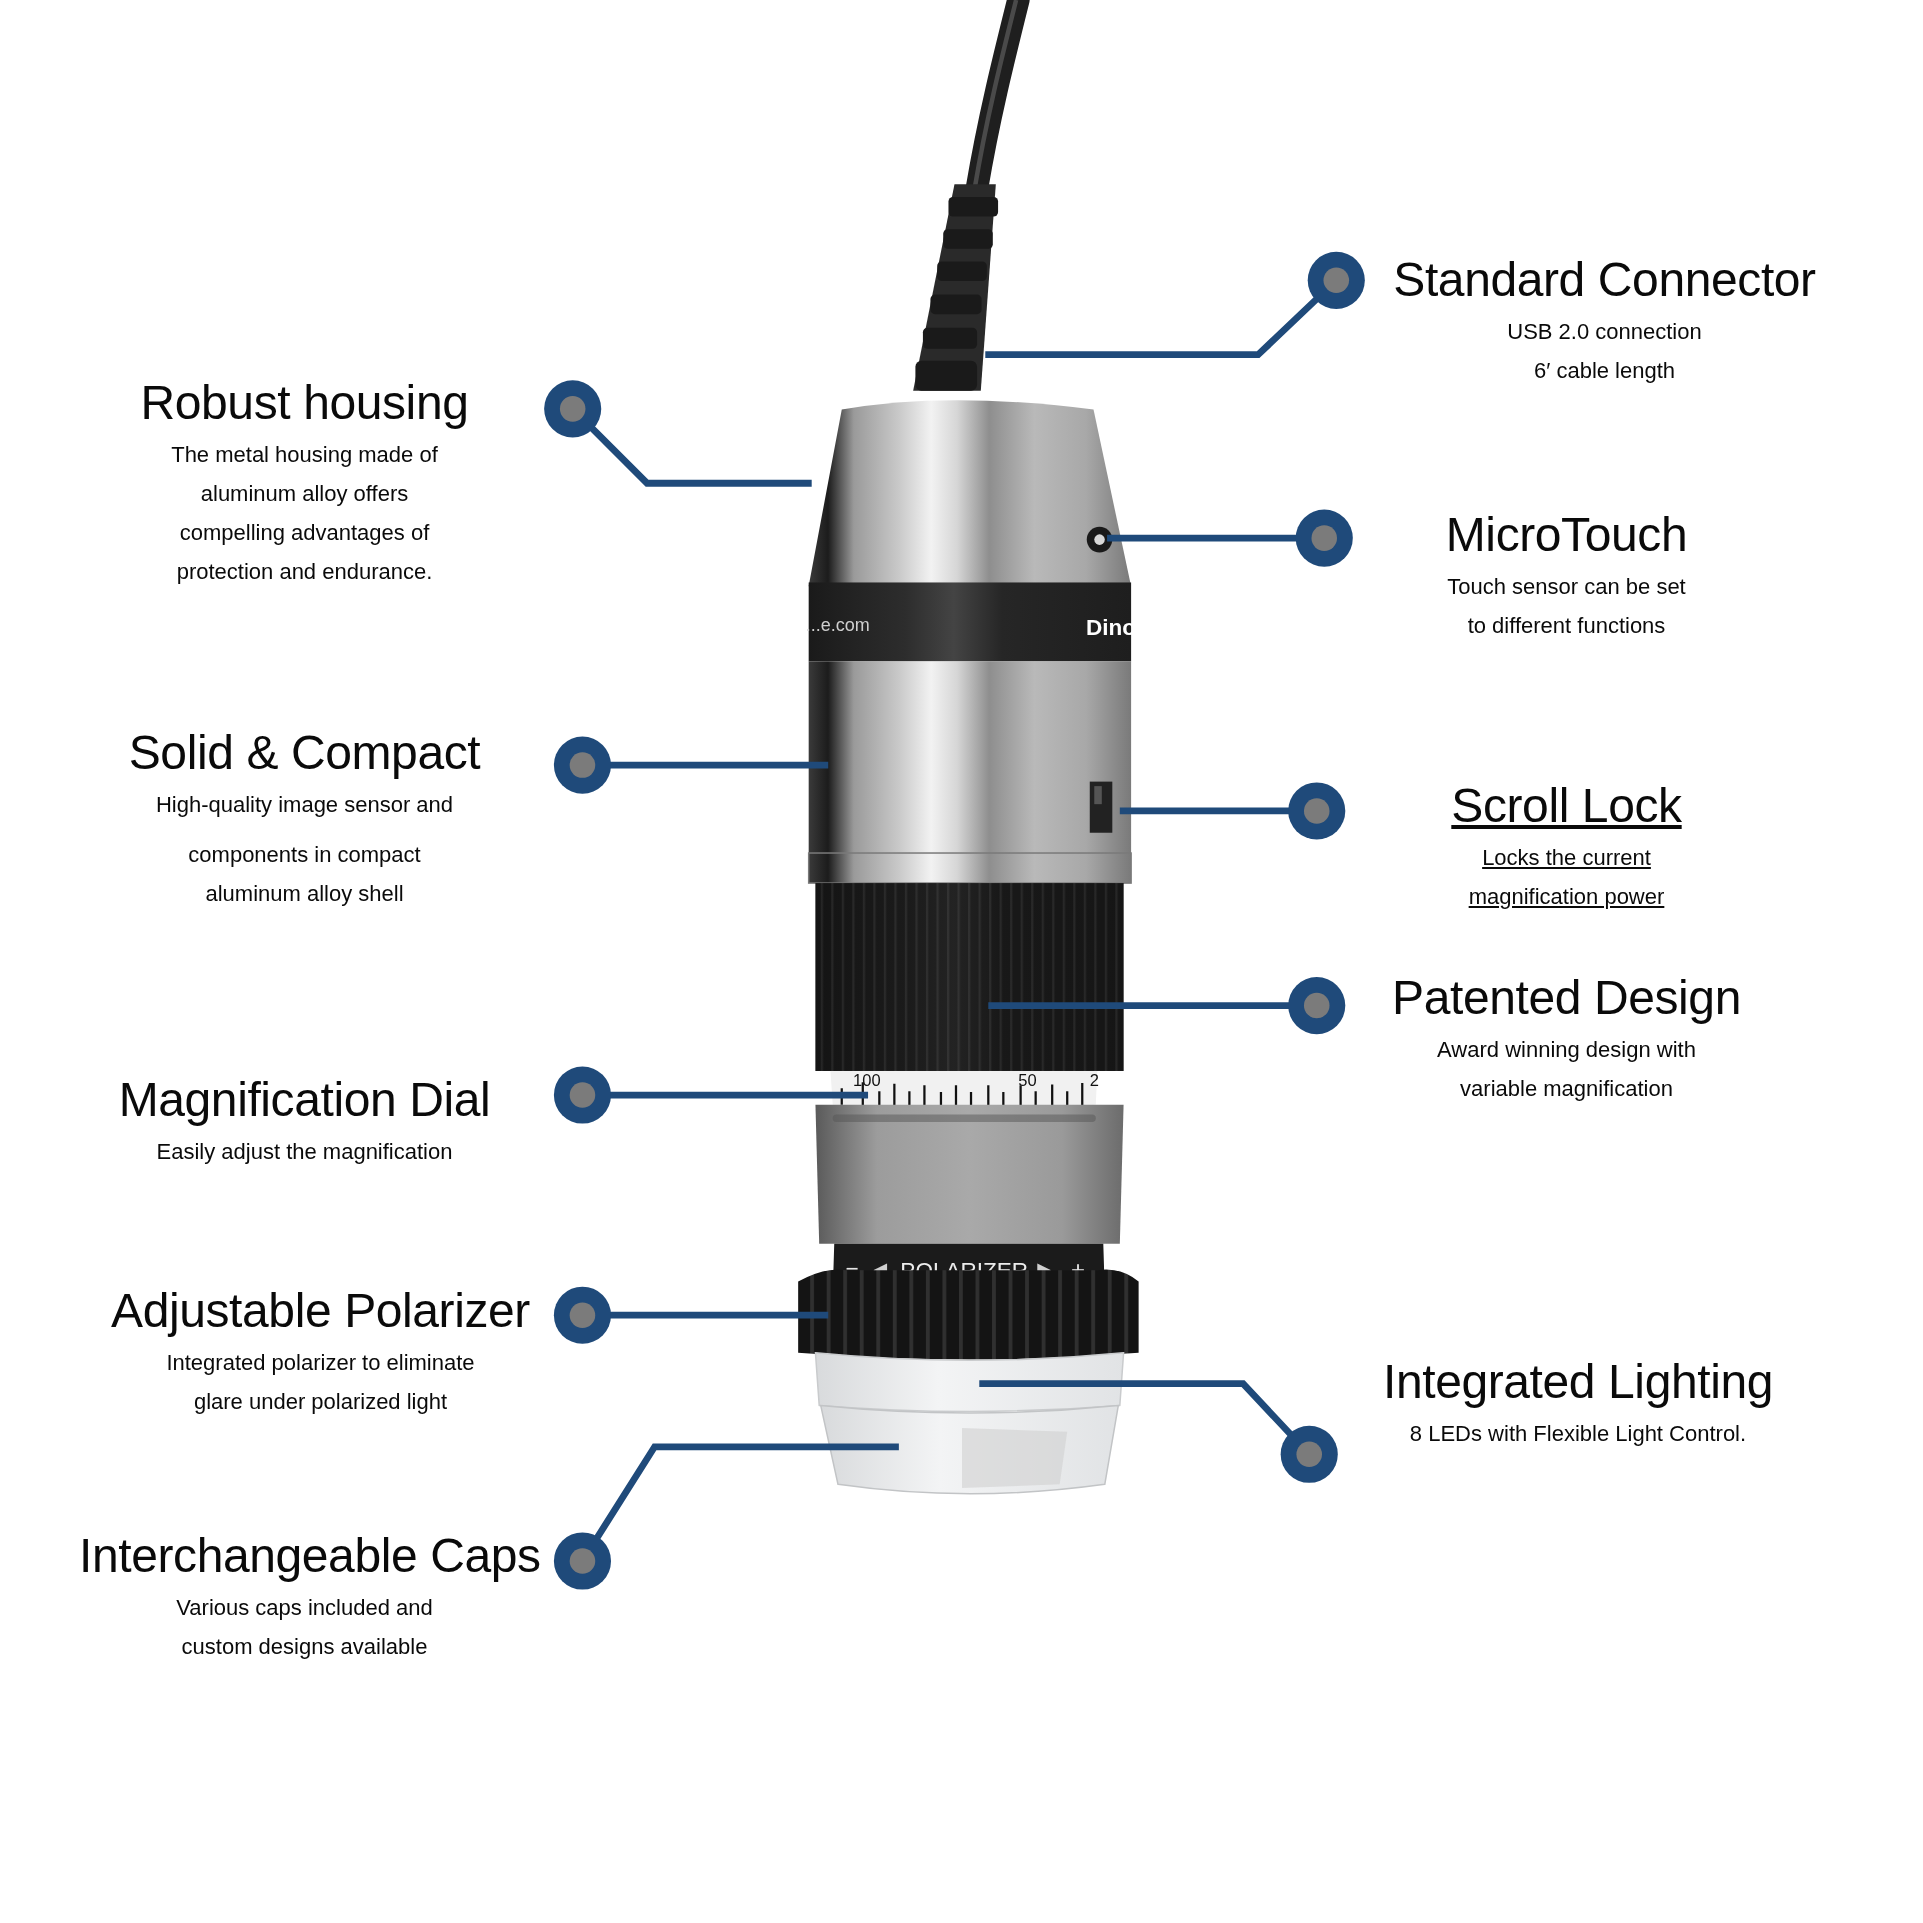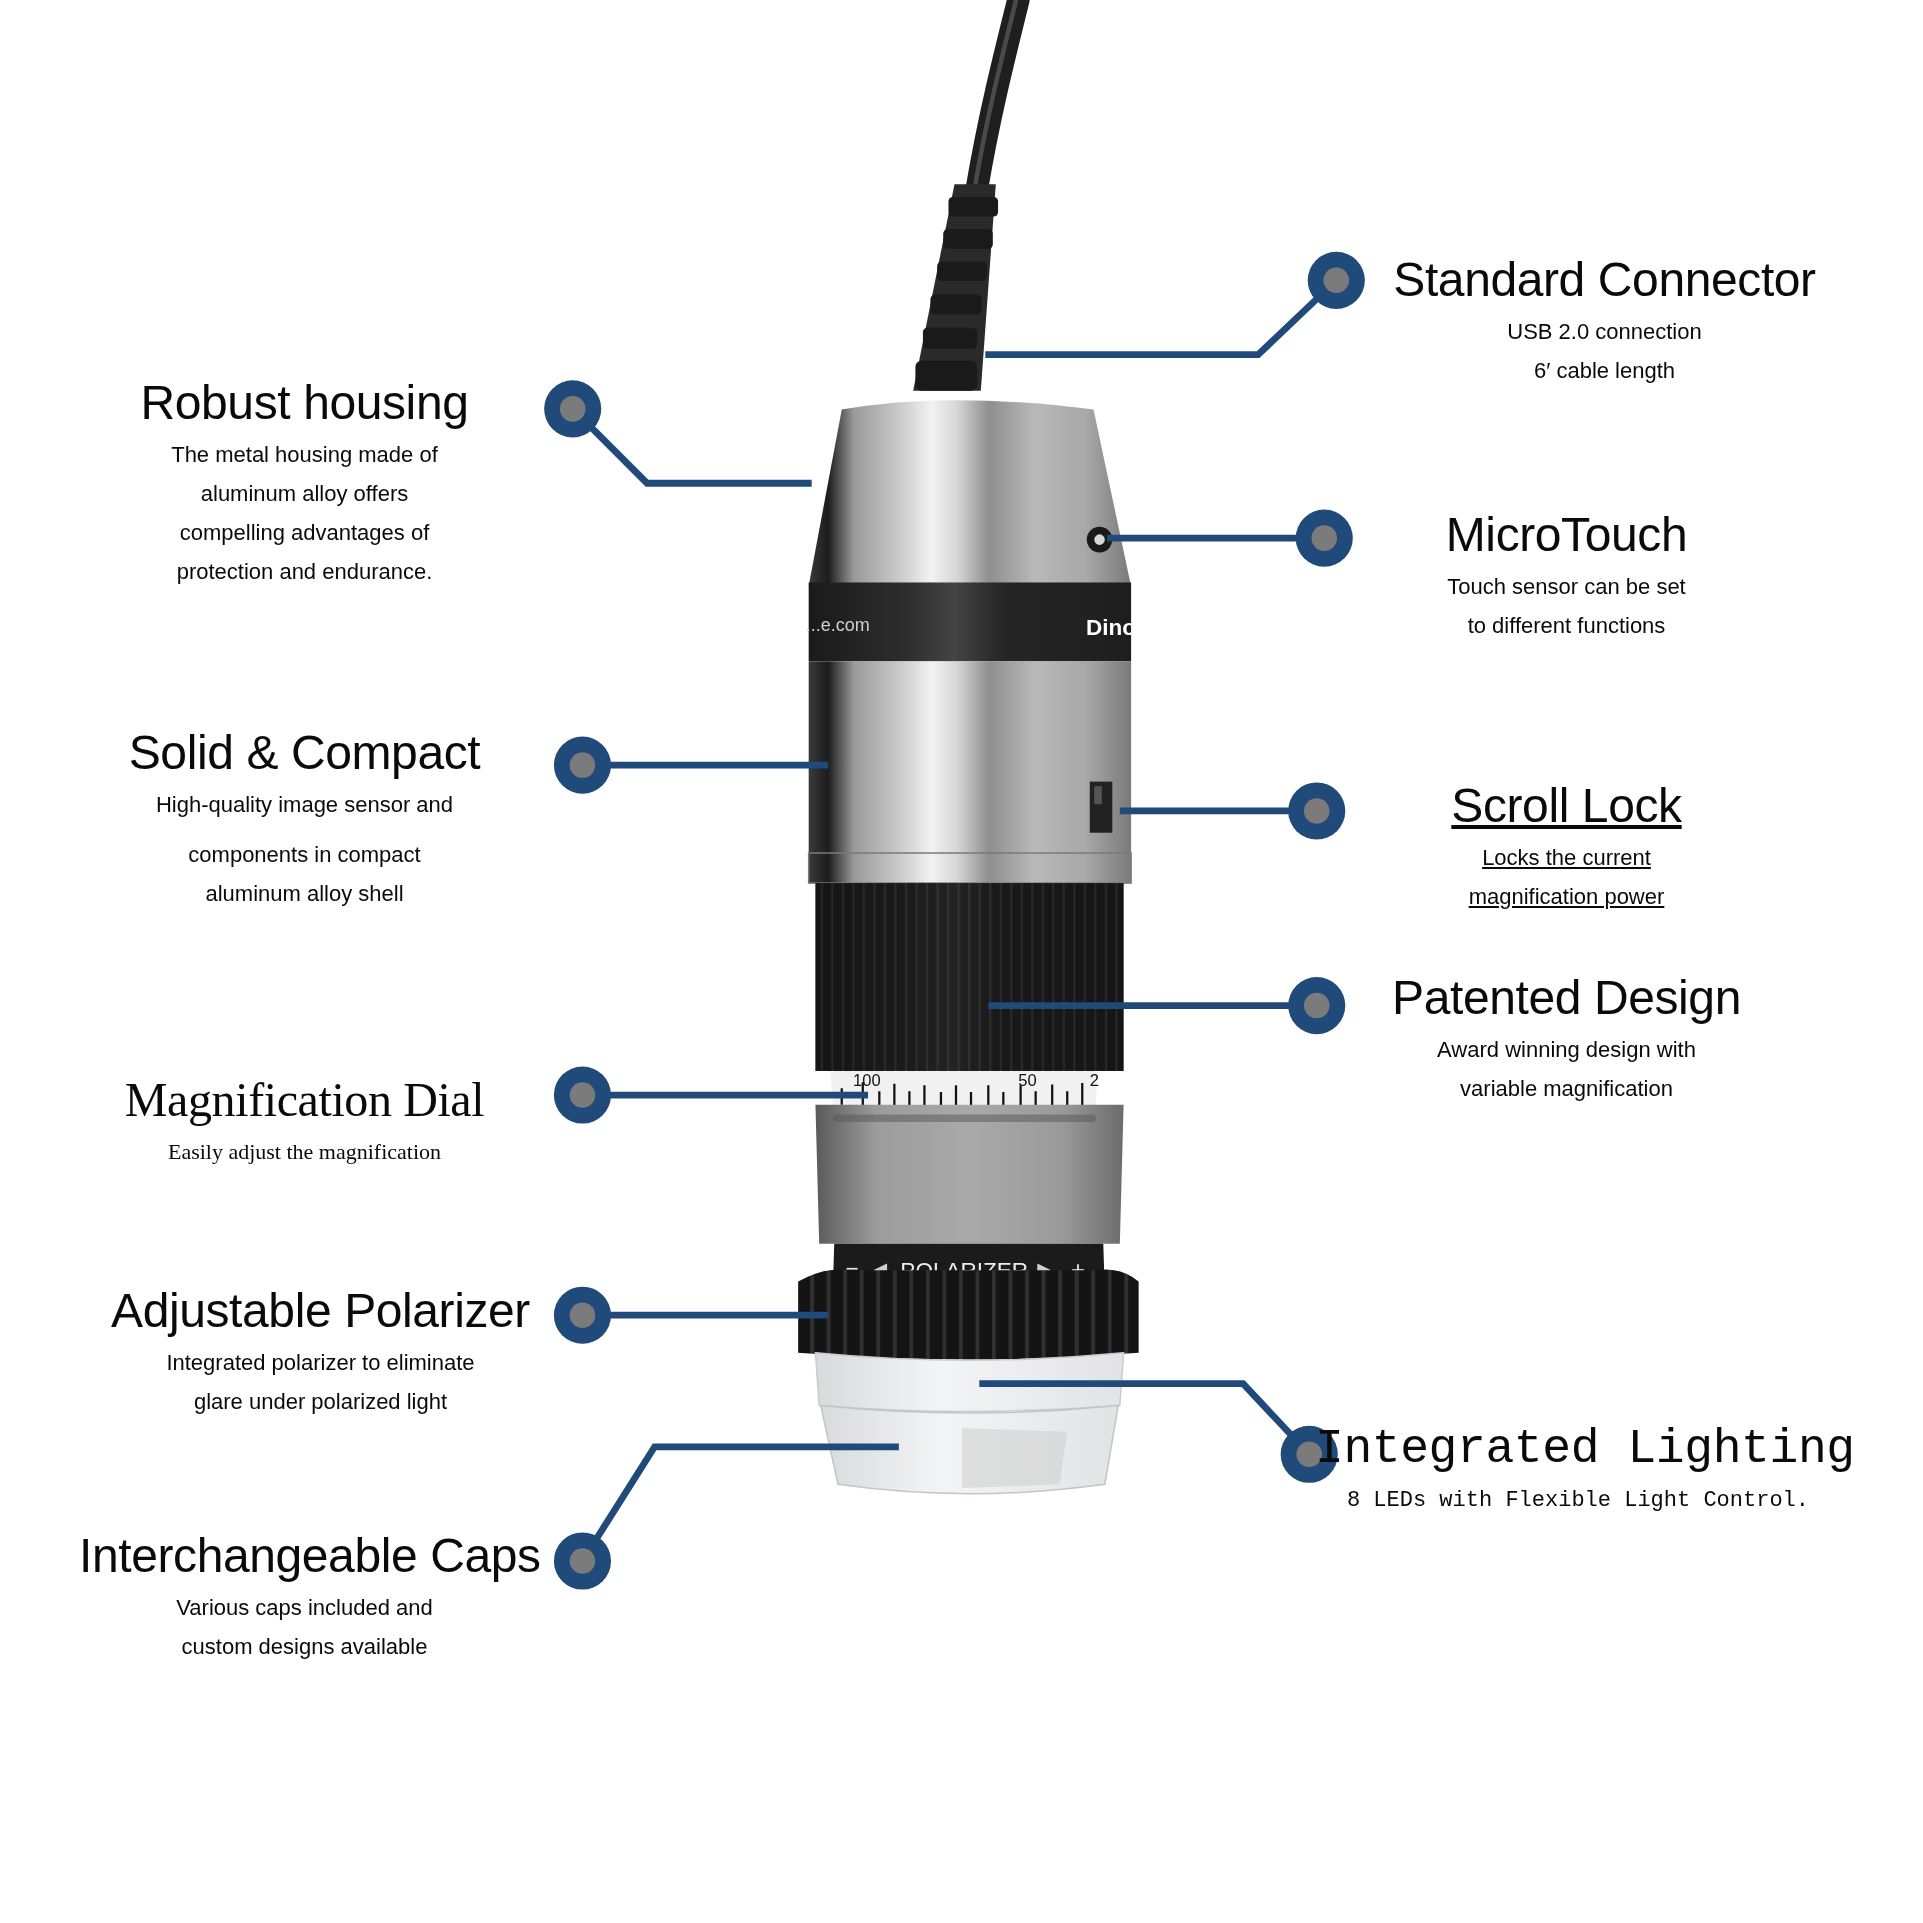--- a/index.html
+++ b/index.html
@@ -202,21 +202,21 @@
     <span class="desc" style="margin-top:0">protection and endurance.</span>
   </div>
 
   <div class="label" style="left:79px; top:729px; width:451px;">
     <span class="title">Solid &amp; Compact</span>
     <span class="desc">High-quality image sensor and</span>
     <span class="desc" style="margin-top:11px">components in compact</span>
     <span class="desc" style="margin-top:0">aluminum alloy shell</span>
   </div>
 
-  <div class="label" style="left:79px; top:1076px; width:451px;font-family:Liberation Serif, serif;">
+  <div class="label" style="left:79px; top:1076px; width:451px;">
     <span class="title">Magnification Dial</span>
     <span class="desc">Easily adjust the magnification</span>
   </div>
 
   <div class="label" style="left:95px; top:1287px; width:451px;">
     <span class="title">Adjustable Polarizer</span>
     <span class="desc">Integrated polarizer to eliminate</span>
     <span class="desc" style="margin-top:0">glare under polarized light</span>
   </div>
 
@@ -243,19 +243,19 @@
     <span class="desc">Locks the current</span>
     <span class="desc" style="margin-top:0">magnification power</span>
   </div>
 
   <div class="label" style="left:1341px; top:974px; width:451px;">
     <span class="title">Patented Design</span>
     <span class="desc">Award winning design with</span>
     <span class="desc" style="margin-top:0">variable magnification</span>
   </div>
 
-  <div class="label" style="left:1315px; top:1425px; width:526px;font-family:Liberation Mono, monospace;">
+  <div class="label" style="left:1315px; top:1358px; width:526px;">
     <span class="title">Integrated Lighting</span>
     <span class="desc">8 LEDs with Flexible Light Control.</span>
   </div>
 
 </div>
 
 
 </body></html>

